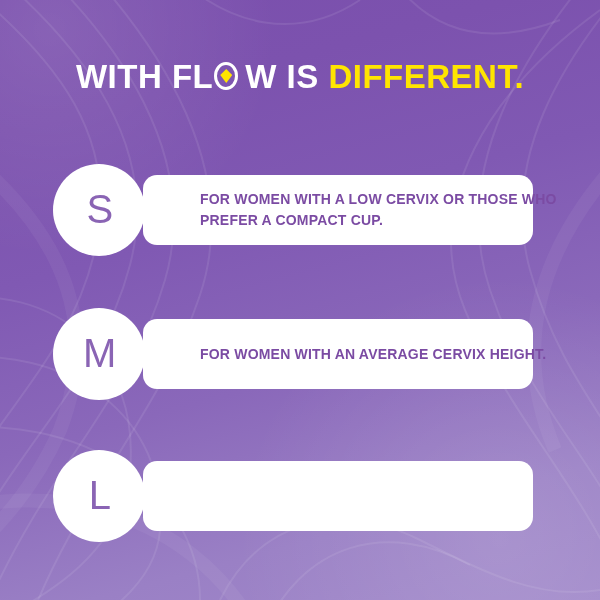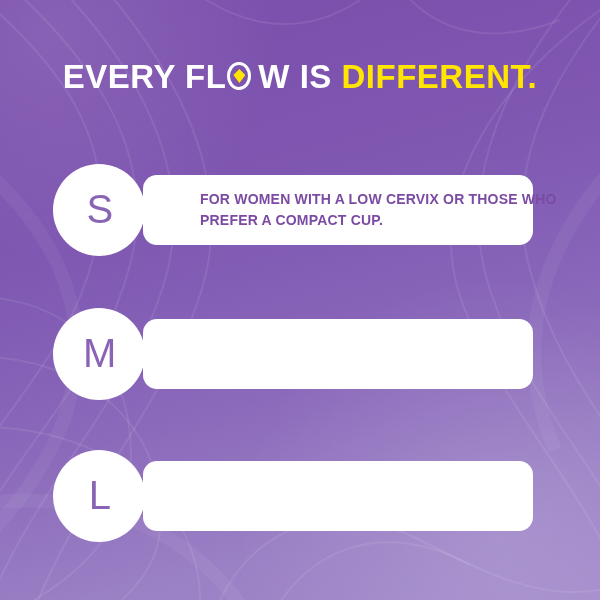--- a/index.html
+++ b/index.html
@@ -194,38 +194,39 @@
       <path d="M-80,120 C40,200 110,300 60,430 C20,520 -40,560 -90,600"></path>
       <path d="M660,120 C560,210 500,320 555,450"></path>
       <path d="M-80,520 C60,470 190,520 250,620"></path>
     </g>
   </svg>
 
   <div class="bg-glow-tl"></div>
   <div class="bg-glow-br"></div>
 
   <div class="headline">
-    <span class="seg">EVERY FL</span><span class="flow-o"><span class="ring"></span><span class="diamond"></span></span><span class="seg">W IS </span><span class="seg accent">DIFFERENT.</span>
+    <span class="seg">WITH FL</span><span class="flow-o"><span class="ring"></span><span class="diamond"></span></span><span class="seg">W IS </span><span class="seg accent">DIFFERENT.</span>
   </div>
 
   <div class="cards">
 
     <div class="card card-1">
       <div class="card-body"></div>
       <div class="card-circle">
         <span class="card-letter">S</span>
       </div>
       <div class="card-text">FOR WOMEN WITH A LOW CERVIX OR THOSE WHO PREFER A COMPACT CUP.</div>
     </div>
 
     <div class="card card-2">
       <div class="card-body"></div>
       <div class="card-circle">
         <span class="card-letter">M</span>
       </div>
+      <div class="card-text">FOR WOMEN WITH AN AVERAGE CERVIX HEIGHT.</div>
     </div>
 
     <div class="card card-3">
       <div class="card-body"></div>
       <div class="card-circle">
         <span class="card-letter">L</span>
       </div>
     </div>
 
   </div>

